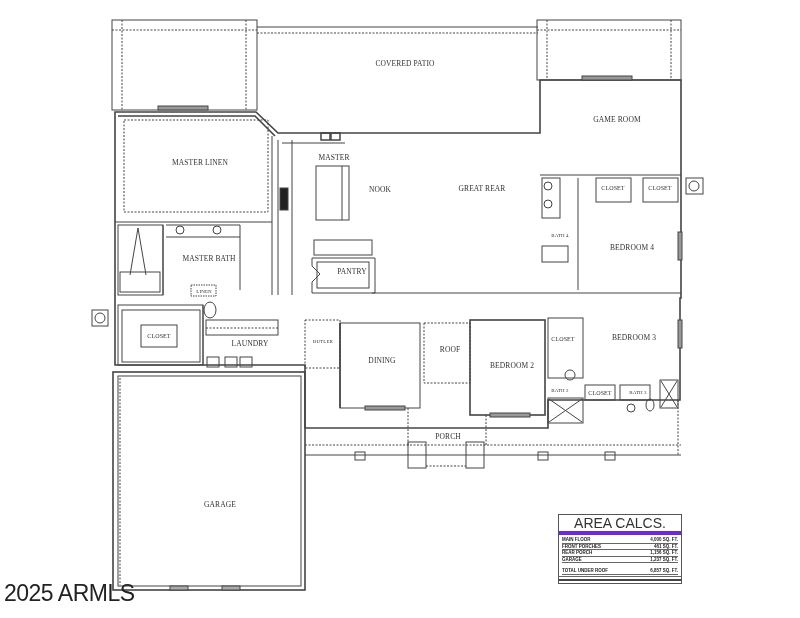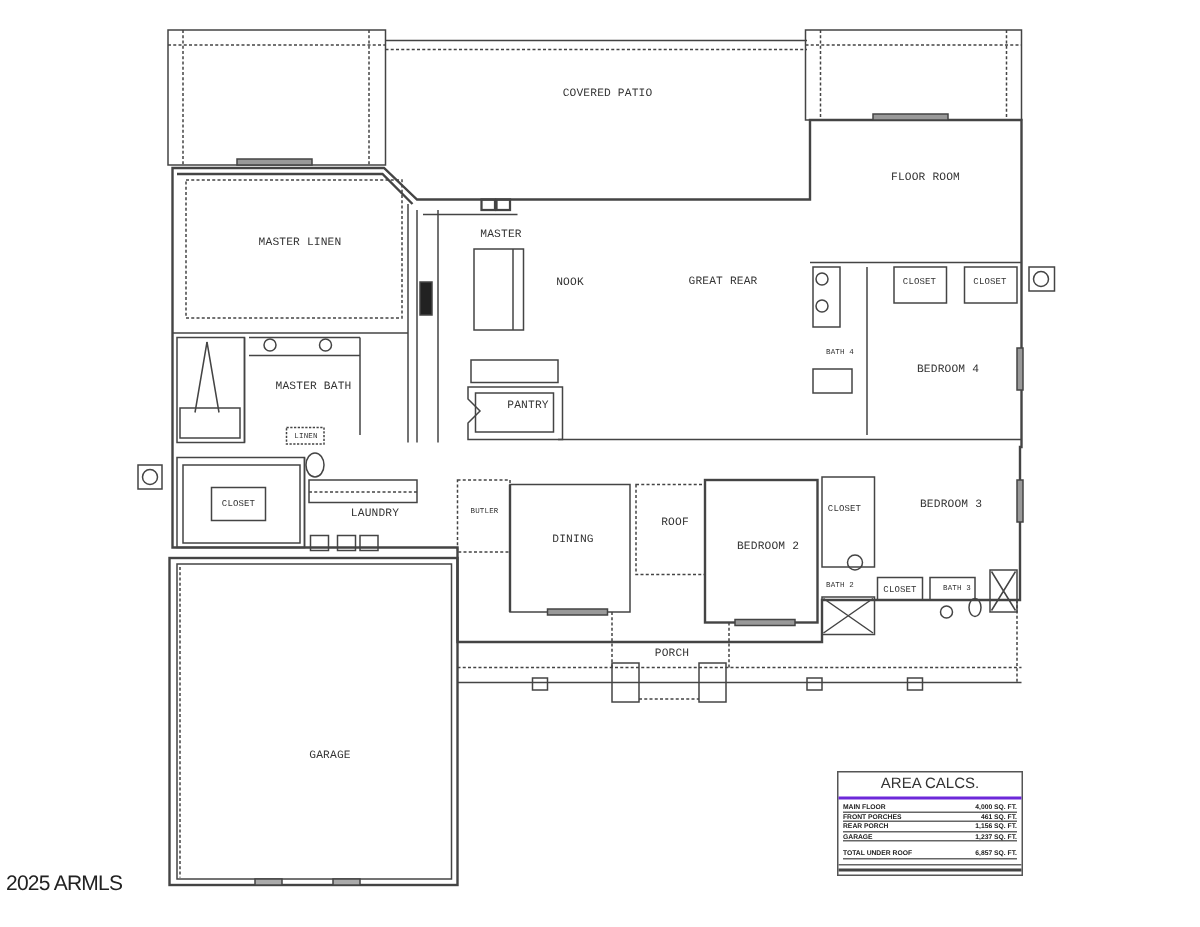--- a/index.html
+++ b/index.html
@@ -1,23 +1,23 @@
 <!DOCTYPE html>
 <html><head>
 <meta charset="utf-8">
 <style>
   html,body{margin:0;padding:0;background:#fff;}
   body{width:800px;height:618px;position:relative;overflow:hidden;font-family:"Liberation Sans",sans-serif;}
   #plan{position:absolute;left:0;top:0;width:800px;height:618px;}
-  .lbl{position:absolute;font-size:7.5px;color:#333;letter-spacing:0.1px;white-space:nowrap;transform:translate(-50%,-50%);font-family:Liberation Mono, monospace;}
+  .lbl{position:absolute;font-size:7.5px;color:#333;letter-spacing:0.1px;white-space:nowrap;transform:translate(-50%,-50%);font-family:Liberation Serif, serif;}
   .lbl.sm{font-size:6px;}
   .lbl.xs{font-size:5px;}
-  #watermark{position:absolute;left:4px;top:580px;font-size:14px;color:#222;font-family:"Liberation Sans",sans-serif;letter-spacing:-0.5px;text-align:right;}
+  #watermark{position:absolute;left:4px;top:580px;font-size:23px;color:#222;font-family:"Liberation Sans",sans-serif;letter-spacing:-0.5px;text-align:right;}
   #area{position:absolute;left:558px;top:514px;width:122px;height:68px;border:1px solid #555;background:#fff;}
-  #area .title{height:16px;border-bottom:2px solid #6d28d9;font-size:10px;color:#333;text-align:center;line-height:16px;}
+  #area .title{height:16px;border-bottom:4px solid #6d28d9;font-size:14px;color:#333;text-align:center;line-height:16px;}
   #area .rows{padding:2px 3px 0 3px;}
   #area .row{display:flex;justify-content:space-between;font-size:4.5px;line-height:5.5px;border-bottom:1px solid #666;color:#222;font-weight:bold;}
   #area .row.total{margin-top:5px;}
   #area .bottom{position:absolute;left:0;right:0;bottom:6px;border-top:1px solid #666;}
   #area .bottom2{position:absolute;left:0;right:0;bottom:2px;border-top:2px solid #444;}
 </style>
 </head>
 <body>
 
 <svg id="plan" viewBox="0 0 800 618" xmlns="http://www.w3.org/2000/svg">
@@ -136,21 +136,21 @@
     <rect x="678" y="232" width="4" height="28" fill="#999"></rect>
     <rect x="678" y="320" width="4" height="28" fill="#999"></rect>
   </g>
 </svg>
 
 <div class="lbl" style="left:405px;top:63px">COVERED PATIO</div>
 <div class="lbl" style="left:200px;top:162px">MASTER LINEN</div>
 <div class="lbl" style="left:334px;top:157px">MASTER</div>
 <div class="lbl" style="left:380px;top:189px">NOOK</div>
 <div class="lbl" style="left:482px;top:188px">GREAT REAR</div>
-<div class="lbl" style="left:617px;top:119px">FLOOR ROOM</div>
+<div class="lbl" style="left:617px;top:119px">GAME ROOM</div>
 <div class="lbl sm" style="left:613px;top:188px">CLOSET</div>
 <div class="lbl sm" style="left:660px;top:188px">CLOSET</div>
 <div class="lbl xs" style="left:560px;top:235px">BATH 4</div>
 <div class="lbl" style="left:632px;top:247px">BEDROOM 4</div>
 <div class="lbl" style="left:209px;top:258px">MASTER BATH</div>
 <div class="lbl xs" style="left:204px;top:291px">LINEN</div>
 <div class="lbl" style="left:352px;top:271px">PANTRY</div>
 <div class="lbl sm" style="left:159px;top:336px">CLOSET</div>
 <div class="lbl" style="left:250px;top:343px">LAUNDRY</div>
 <div class="lbl xs" style="left:323px;top:341px">BUTLER</div>

